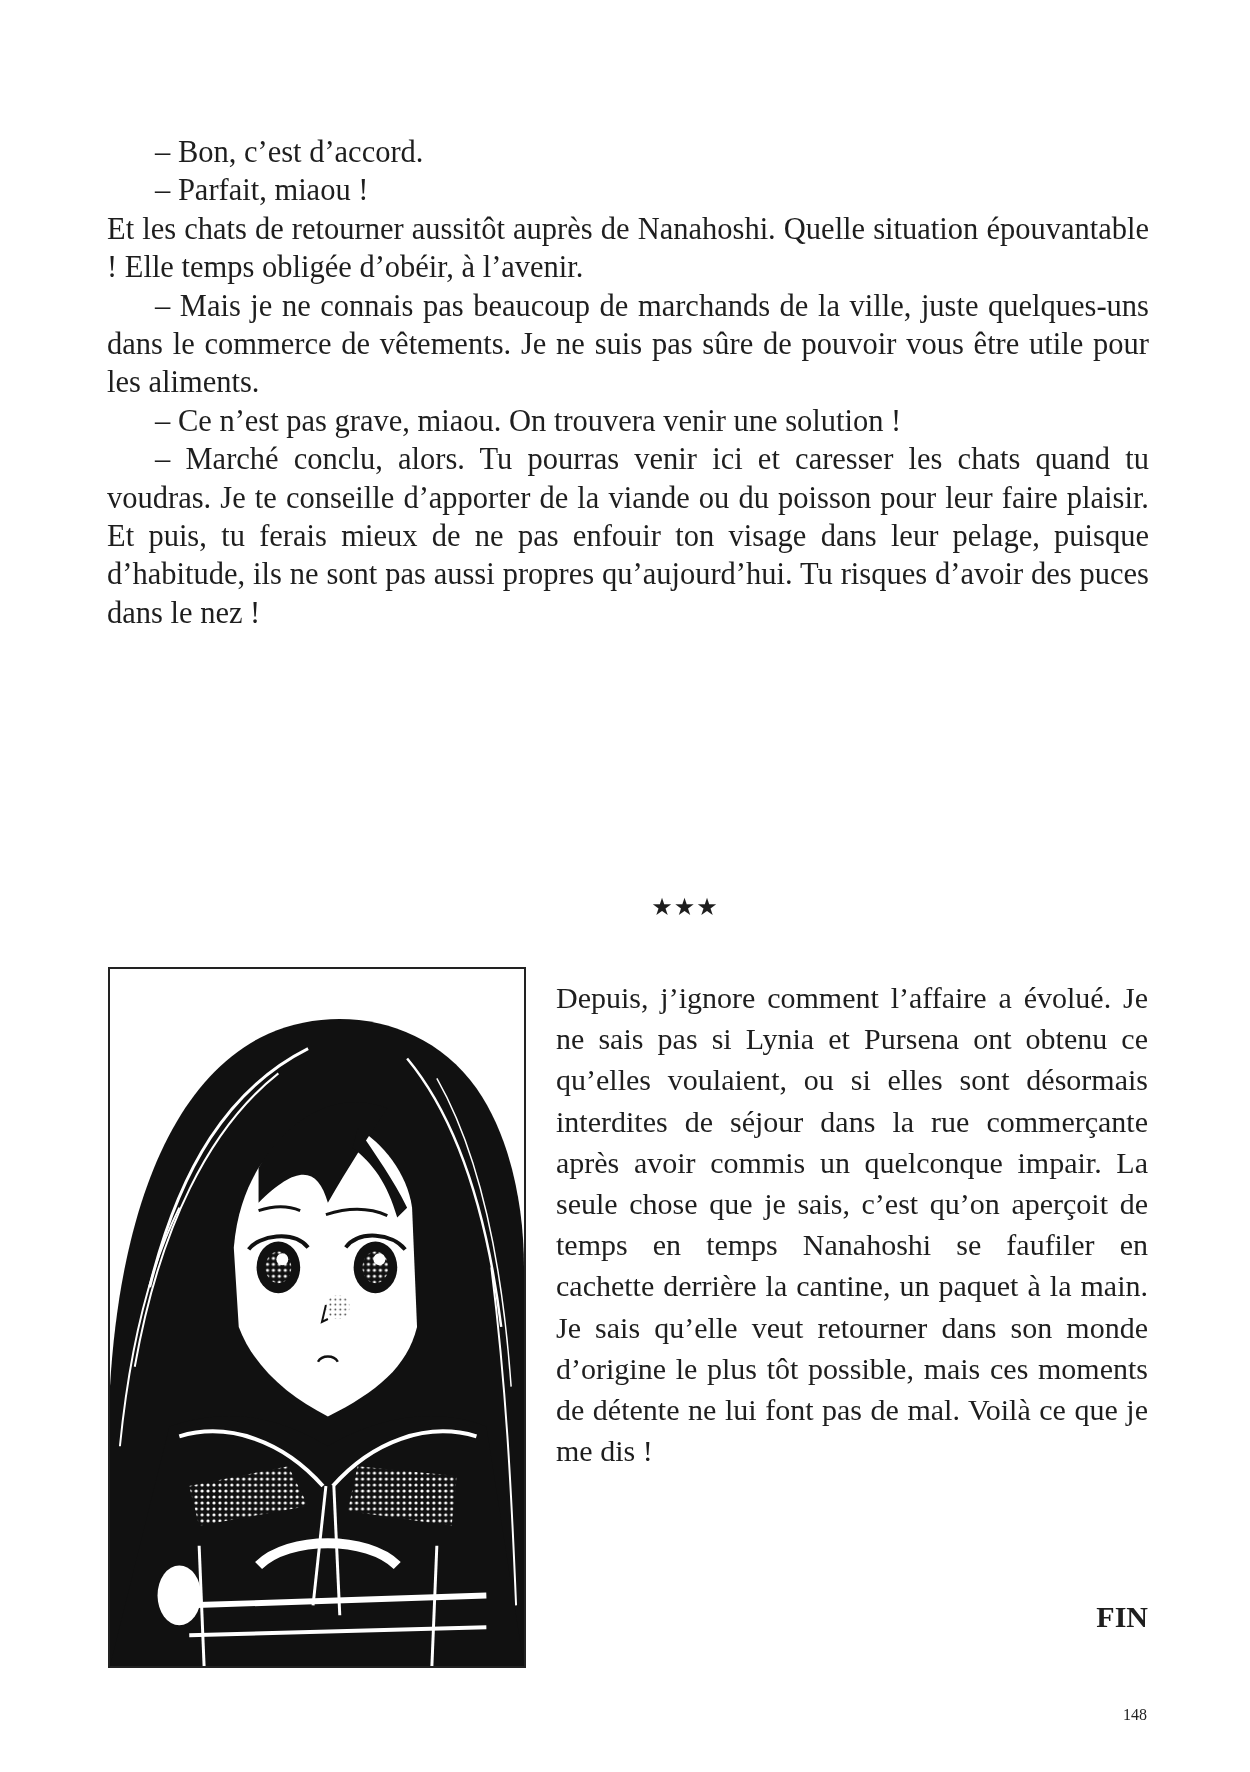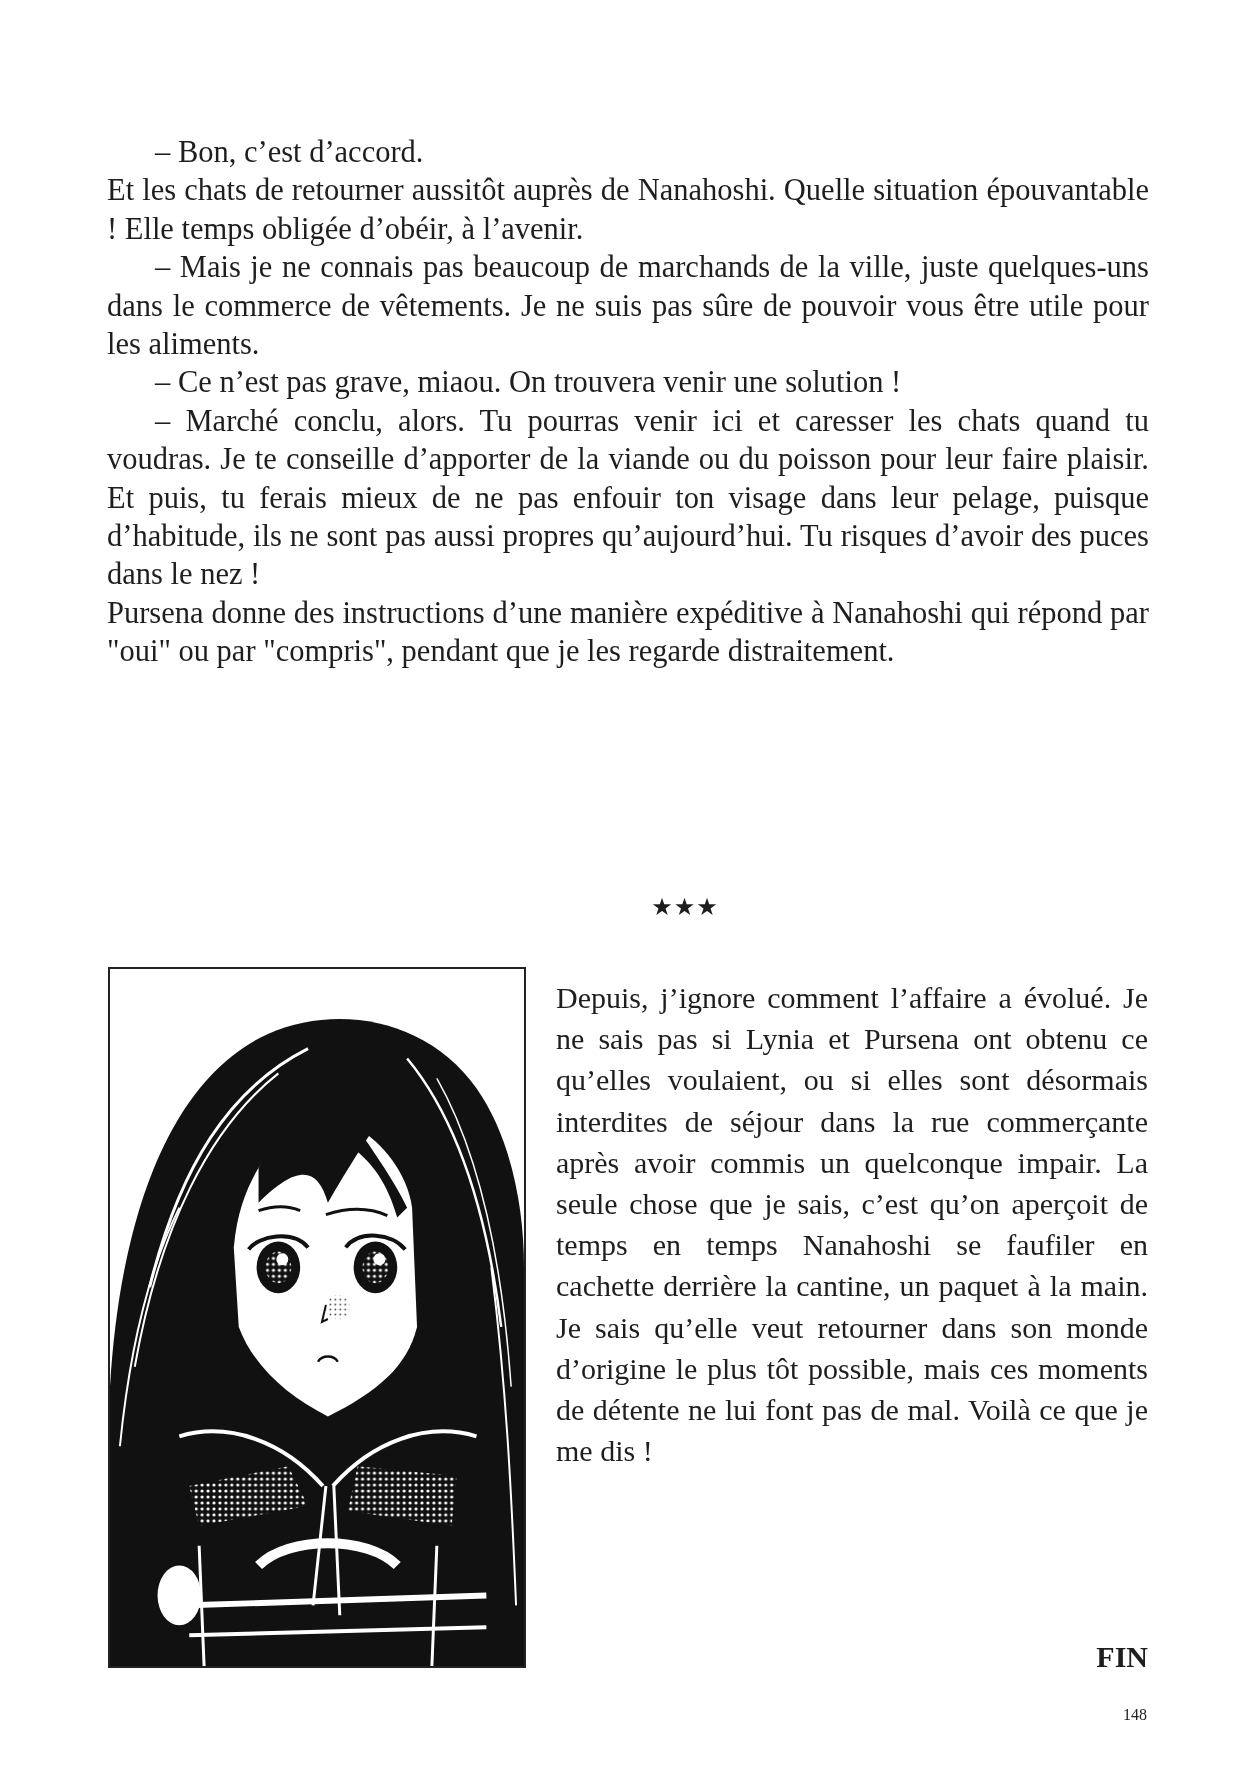--- a/index.html
+++ b/index.html
@@ -76,42 +76,41 @@
       text-align-last: left;
       margin: 0;
     }
     .fin {
       position: absolute;
       right: 102px;
       top: 1600px;
       font-size: 30px;
       font-weight: bold;
       color: #1e1e1e;
-      margin-top: 40px;
     }
     .page-number {
       position: absolute;
       right: 103px;
       top: 1706px;
       font-size: 16px;
       color: #222;
     }
   </style>
 </head>
 <body>
 
 <div class="page">
 
   <div class="top-text">
     <p class="para dialogue">– Bon, c’est d’accord.</p>
+    <p class="para dialogue">– Parfait, miaou !</p>
     <p class="para narr">Et les chats de retourner aussitôt auprès de Nanahoshi. Quelle situation épouvantable ! Elle temps obligée d’obéir, à l’avenir.</p>
     <p class="para dialogue">– Mais je ne connais pas beaucoup de marchands de la ville, juste quelques-uns dans le commerce de vêtements. Je ne suis pas sûre de pouvoir vous être utile pour les aliments.</p>
     <p class="para dialogue">– Ce n’est pas grave, miaou. On trouvera venir une solution !</p>
     <p class="para dialogue">– Marché conclu, alors. Tu pourras venir ici et caresser les chats quand tu voudras. Je te conseille d’apporter de la viande ou du poisson pour leur faire plaisir. Et puis, tu ferais mieux de ne pas enfouir ton visage dans leur pelage, puisque d’habitude, ils ne sont pas aussi propres qu’aujourd’hui. Tu risques d’avoir des puces dans le nez !</p>
-    <p class="para narr">Pursena donne des instructions d’une manière expéditive à Nanahoshi qui répond par "oui" ou par "compris", pendant que je les regarde distraitement.</p>
   </div>
 
   <div class="stars">
     <span>★★★</span>
   </div>
 
   <div class="panel">
     <svg viewBox="0 0 418 701" preserveAspectRatio="none">
       <defs>
         <pattern id="dots" width="6" height="6" patternUnits="userSpaceOnUse">

